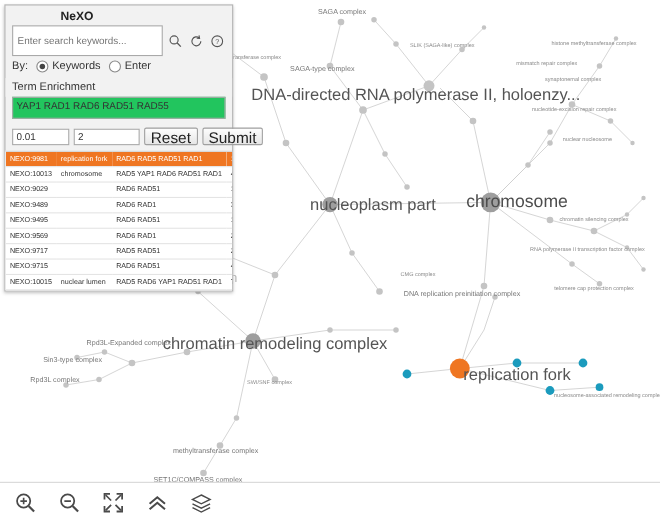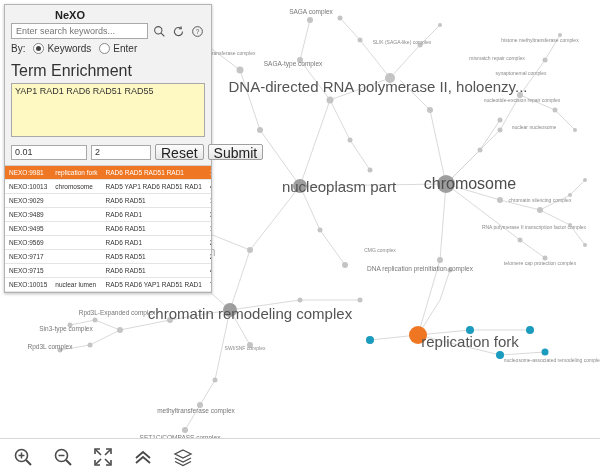--- a/index.html
+++ b/index.html
@@ -80,21 +80,21 @@
     margin-left: 44px;
   }
   .search-row {
     display: flex;
     align-items: center;
     padding: 0 6px 4px 6px;
     gap: 4px;
   }
   .search-input {
     flex: 1;
-    height: 16px;
+    height: 28px;
     border: 1px solid #a9a9a9;
     background: #ffffff;
     font-size: 9px;
     color: #999;
     padding: 0 4px;
     box-sizing: border-box;
     font-family: "Liberation Sans", sans-serif;
   }
   .icon-btn {
     width: 15px;
@@ -134,31 +134,31 @@
     content: "";
     position: absolute;
     left: 2px; top: 2px;
     width: 5px; height: 5px;
     border-radius: 50%;
     background: #444;
   }
 
   .section-title {
     padding: 3px 6px 3px 6px;
-    font-size: 16px;
+    font-size: 10px;
     color: #333;
     background: #f2f2f2;
   }
   .ta-wrap { padding: 0 6px 5px 6px; }
   .term-area {
     width: 100%;
-    height: 54px;
+    height: 20px;
     box-sizing: border-box;
     border: 1px solid #a9a9a9;
-    background: #fef9c3;
+    background: #22c55e;
     font-size: 9px;
     color: #333;
     padding: 2px 3px;
     resize: none;
     font-family: "Liberation Sans", sans-serif;
   }
 
   .params-row {
     display: flex;
     align-items: center;
@@ -168,21 +168,21 @@
   .param-input {
     height: 15px;
     border: 1px solid #a9a9a9;
     background: #ffffff;
     font-size: 9px;
     color: #333;
     padding: 0 3px;
     box-sizing: border-box;
     font-family: "Liberation Sans", sans-serif;
   }
-  .param-input.p1 { width: 76px; }
+  .param-input.p1 { width: 52px; }
   .param-input.p2 { width: 60px; }
   .btn {
     height: 16px;
     border: 1px solid #a0a0a0;
     background: linear-gradient(#fdfdfd, #e6e6e6);
     border-radius: 2px;
     font-size: 14px;
     color: #222;
     padding: 0 5px;
     cursor: pointer;

